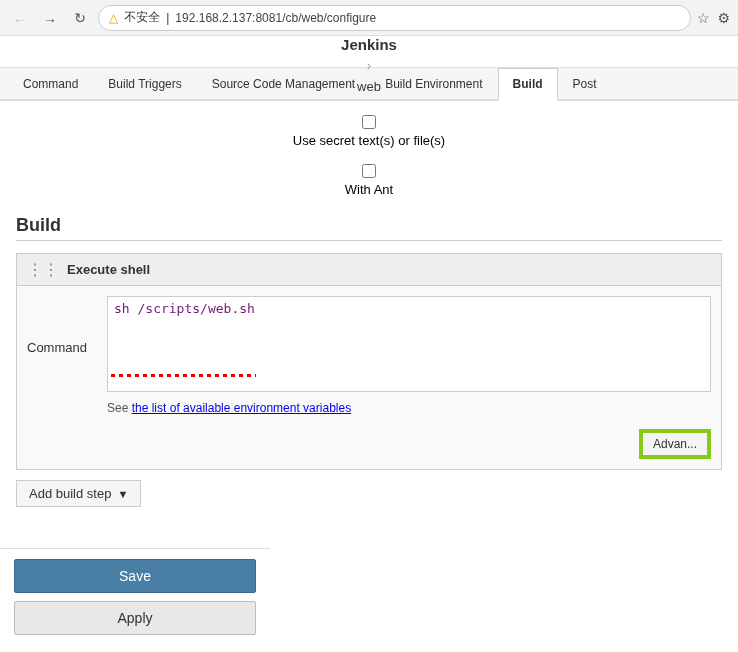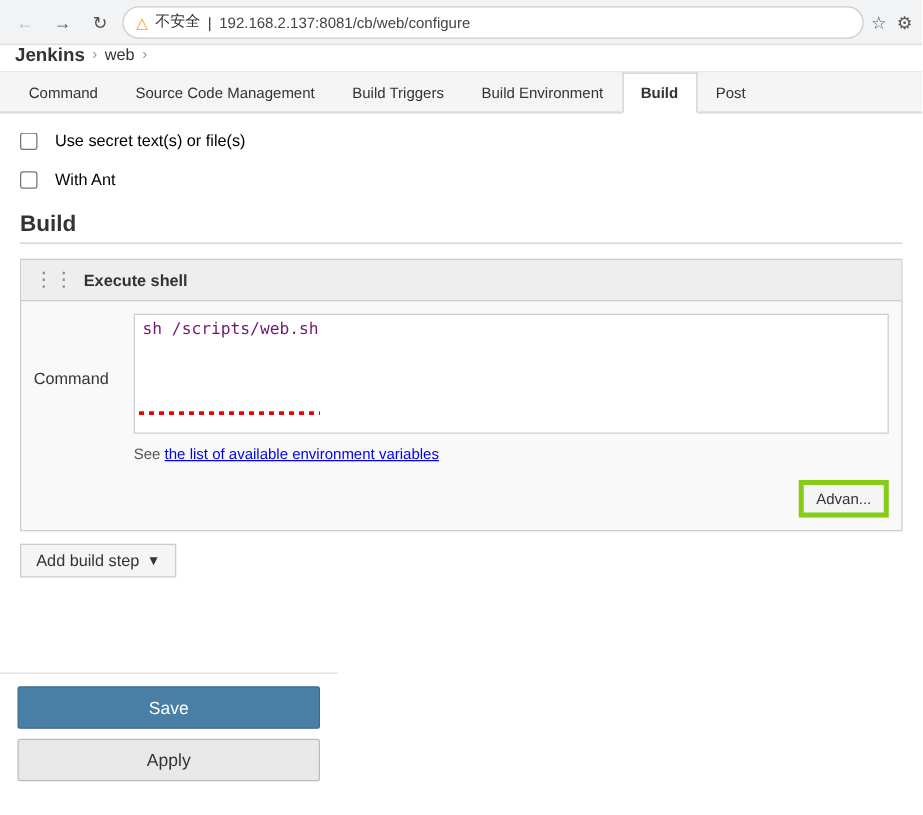--- a/index.html
+++ b/index.html
@@ -44,27 +44,28 @@
       gap: 6px;
       font-size: 12px;
       color: #333;
     }
     .warning-icon { color: #f90; font-size: 12px; }
     .address-text { color: #444; font-size: 12px; }
     .browser-icons { display: flex; gap: 8px; color: #555; font-size: 14px; }
 
     
     .jenkins-top {
-      height: 22px;
-      background: #fff;
-      display: flex;
-      align-items: flex-start;
+      height: 32px;
+      background: #fff;
+      display: flex;
+      align-items: center;
       padding: 0 12px;
       gap: 6px;
       border-bottom: 1px solid #e0e0e0;
+      flex-direction: column;
     }
     .jenkins-logo {
       font-size: 15px;
       font-weight: bold;
       color: #333;
     }
     .breadcrumb-sep {
       color: #999;
       font-size: 12px;
     }
@@ -103,23 +104,24 @@
       padding: 10px 16px;
       background: #fff;
       overflow-y: auto;
       height: calc(652px - 36px - 34px - 38px);
     }
 
     
     .checkbox-row {
       display: flex;
       align-items: center;
-      gap: 14px;
+      gap: 4px;
       margin-bottom: 8px;
       padding: 4px 0;
+      flex-direction: column;
     }
     .checkbox-row input[type="checkbox"] {
       width: 14px; height: 14px;
     }
 
     
     .build-section-title {
       font-size: 18px;
       font-weight: bold;
       color: #333;
@@ -290,22 +292,22 @@
 
 <div class="jenkins-top">
   <span class="jenkins-logo">Jenkins</span>
   <span class="breadcrumb-sep">›</span>
   <span class="breadcrumb-item">web</span>
   <span class="breadcrumb-sep">›</span>
 </div>
 
 <div class="tabs-bar">
   <div class="tab">Command</div>
+  <div class="tab">Build Triggers</div>
   <div class="tab">Source Code Management</div>
-  <div class="tab">Build Triggers</div>
   <div class="tab">Build Environment</div>
   <div class="tab active">Build</div>
   <div class="tab">Post</div>
 </div>
 
 <div class="main-content" style="position:relative;">
 
   <div class="checkbox-row">
     <input type="checkbox" id="chk-secret" style="">
     <label for="chk-secret">Use secret text(s) or file(s)</label>

